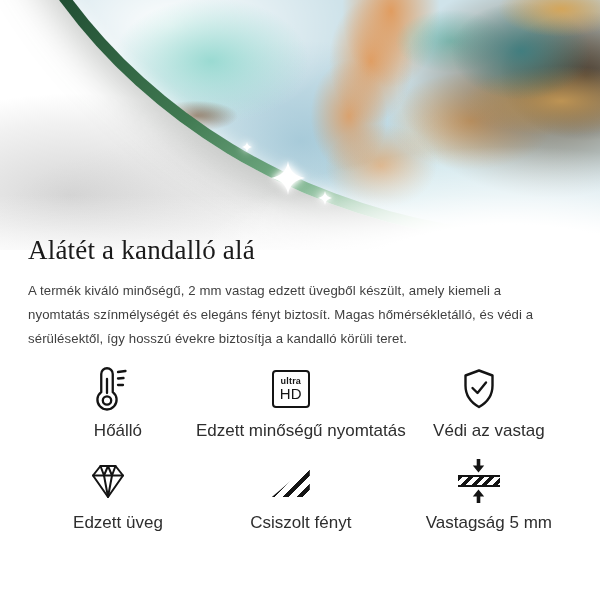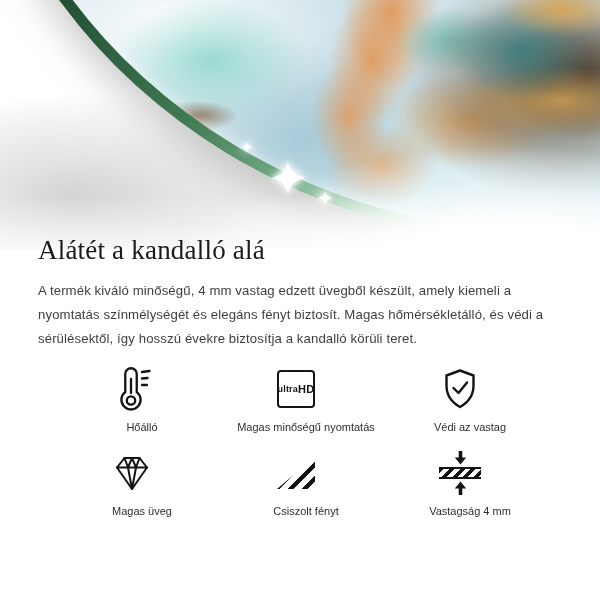--- a/index.html
+++ b/index.html
@@ -57,49 +57,49 @@
       linear-gradient(to bottom, rgba(255,255,255,0) 78%, rgba(255,255,255,.35) 90%, rgba(255,255,255,.75) 100%);
   }
   .sparkle{position:absolute;pointer-events:none;
     filter:drop-shadow(0 0 5px rgba(255,255,255,.95)) drop-shadow(0 0 2px rgba(255,255,255,.9));}
   .sparkle svg{display:block;}
   .sparkle-main{left:271px;top:161px;width:34px;height:34px;}
   .sparkle-small{left:318px;top:191px;width:14px;height:14px;}
   .sparkle-tiny{left:242px;top:142px;width:10px;height:10px;}
 
   
-  .content{position:relative;z-index:2;margin-top:-18px;padding:0 38px;}
+  .content{position:relative;z-index:2;margin-top:-18px;padding:0 28px;}
   .page-title{
     margin:0;font-family:"Liberation Serif","DejaVu Serif",serif;
     font-weight:400;font-size:27px;line-height:37px;letter-spacing:.2px;
     color:var(--heading-color,#1b1b1b);
   }
   .description{
     margin:10px 0 0 0;max-width:532px;
     font-size:13.2px;line-height:24px;letter-spacing:.1px;
     color:var(--body-color,#3f3f3f);
   }
 
   
   .features{
     margin-top:14px;padding:0 20px 0 12px;
     display:grid;grid-template-columns:1fr 1fr 1fr;row-gap:16px;
   }
   .feature{display:flex;flex-direction:column;align-items:center;}
   .feature-icon{height:48px;display:flex;align-items:center;justify-content:center;color:var(--icon-color,#141414);}
   .feature-label{
-    margin-top:8px;font-size:11px;color:var(--label-color,#2e2e2e);white-space:nowrap;margin-left:20px;
+    margin-top:8px;font-size:17px;color:var(--label-color,#2e2e2e);white-space:nowrap;margin-left:20px;
   }
   .hd-box{
     width:38px;height:38px;border:2.6px solid var(--icon-color,#141414);border-radius:4px;
-    display:flex;align-items:center;justify-content:center;box-sizing:border-box;
+    display:flex;flex-direction:column;align-items:center;justify-content:center;box-sizing:border-box;
     color:var(--icon-color,#141414);
   }
   .hd-top{font-size:9px;font-weight:700;line-height:9px;letter-spacing:.2px;}
-  .hd-bottom{font-size:11px;font-weight:700;line-height:15px;letter-spacing:.3px;}
+  .hd-bottom{font-size:15px;font-weight:400;line-height:15px;letter-spacing:.3px;}
   .stripe-tri{
     width:38px;height:32px;
     background:repeating-linear-gradient(135deg, var(--icon-color,#141414) 0 4.5px, transparent 4.5px 10px);
     clip-path:polygon(0% 100%, 100% 0%, 100% 100%);
   }
   .thickness{display:flex;flex-direction:column;align-items:center;}
   .thickness-bar{
     width:42px;height:12px;box-sizing:border-box;margin:2px 0;
     border-top:2.6px solid var(--icon-color,#141414);
     border-bottom:2.6px solid var(--icon-color,#141414);
@@ -132,21 +132,21 @@
           <path d="M20 0 Q21.8 16.5 40 20 Q21.8 23.5 20 40 Q18.2 23.5 0 20 Q18.2 16.5 20 0 Z" fill="#fff"></path>
         </svg>
     </div>
   </section>
 
   <section class="content">
     <h1 class="page-title">
       <span>Alátét a kandalló alá</span><br>
     </h1>
 
-    <p class="description">A termék kiváló minőségű, 4 mm vastag edzett üvegből készült, amely kiemeli a nyomtatás színmélységét és elegáns fényt biztosít. Magas hőmérsékletálló, és védi a sérülésektől, így hosszú évekre biztosítja a kandalló körüli teret.</p>
+    <p class="description">A termék kiváló minőségű, 2 mm vastag edzett üvegből készült, amely kiemeli a nyomtatás színmélységét és elegáns fényt biztosít. Magas hőmérsékletálló, és védi a sérülésektől, így hosszú évekre biztosítja a kandalló körüli teret.</p>
 
     <div class="features">
 
       <div class="feature">
         <div class="feature-icon">
           <svg width="42" height="48" viewBox="0 0 42 48" fill="none" stroke="currentColor" stroke-width="2.3" stroke-linecap="round" stroke-linejoin="round">
             <path d="M14.25 9 A5.75 5.75 0 0 1 25.75 9 L25.75 27.2 A9.6 9.6 0 1 1 14.25 27.2 Z"></path>
             <line x1="20" y1="14" x2="20" y2="28"></line>
             <circle cx="20" cy="35.5" r="4.2"></circle>
             <line x1="31" y1="7" x2="38.5" y2="6"></line>
@@ -157,21 +157,21 @@
         <div class="feature-label">Hőálló</div>
       </div>
 
       <div class="feature">
         <div class="feature-icon">
           <div class="hd-box">
             <span class="hd-top">ultra</span>
             <span class="hd-bottom">HD</span>
           </div>
         </div>
-        <div class="feature-label">Magas minőségű nyomtatás</div>
+        <div class="feature-label">Edzett minőségű nyomtatás</div>
       </div>
 
       <div class="feature">
         <div class="feature-icon">
           <svg width="40" height="42" viewBox="0 0 40 42" fill="none" stroke="currentColor" stroke-width="2.4" stroke-linecap="round" stroke-linejoin="round">
             <path d="M20 2.5 L33.5 7.5 V17.5 C33.5 27.5 28 34.5 20 39 C12 34.5 6.5 27.5 6.5 17.5 V7.5 Z"></path>
             <path d="M13.5 20 L18.5 25 L27 14.5"></path>
           </svg>
         </div>
         <div class="feature-label">Védi az vastag</div>
@@ -179,21 +179,21 @@
 
       <div class="feature">
         <div class="feature-icon">
           <svg width="40" height="40" viewBox="0 0 40 40" fill="none" stroke="currentColor" stroke-width="2" stroke-linecap="round" stroke-linejoin="round">
             <path d="M12.5 5 H27.5 L35 14.5 L20 36 L5 14.5 Z"></path>
             <path d="M5 14.5 H35"></path>
             <path d="M12.5 5 L16 14.5 L20 5 L24 14.5 L27.5 5"></path>
             <path d="M16 14.5 L20 36 L24 14.5"></path>
           </svg>
         </div>
-        <div class="feature-label">Magas üveg</div>
+        <div class="feature-label">Edzett üveg</div>
       </div>
 
       <div class="feature">
         <div class="feature-icon">
           <div class="stripe-tri"></div>
         </div>
         <div class="feature-label">Csiszolt fényt</div>
       </div>
 
       <div class="feature">
@@ -201,18 +201,18 @@
           <div class="thickness">
             <svg width="15" height="14" viewBox="0 0 15 14">
                 <path d="M7.5 13.5 L1.8 6.5 H5.7 V0 H9.3 V6.5 H13.2 Z" fill="currentColor"></path>
               </svg>
             <div class="thickness-bar"></div>
             <svg class="flip" width="15" height="14" viewBox="0 0 15 14">
                 <path d="M7.5 13.5 L1.8 6.5 H5.7 V0 H9.3 V6.5 H13.2 Z" fill="currentColor"></path>
               </svg>
           </div>
         </div>
-        <div class="feature-label">Vastagság 4 mm</div>
+        <div class="feature-label">Vastagság 5 mm</div>
       </div>
 
     </div>
   </section>
 </div>
 
 </body></html>

